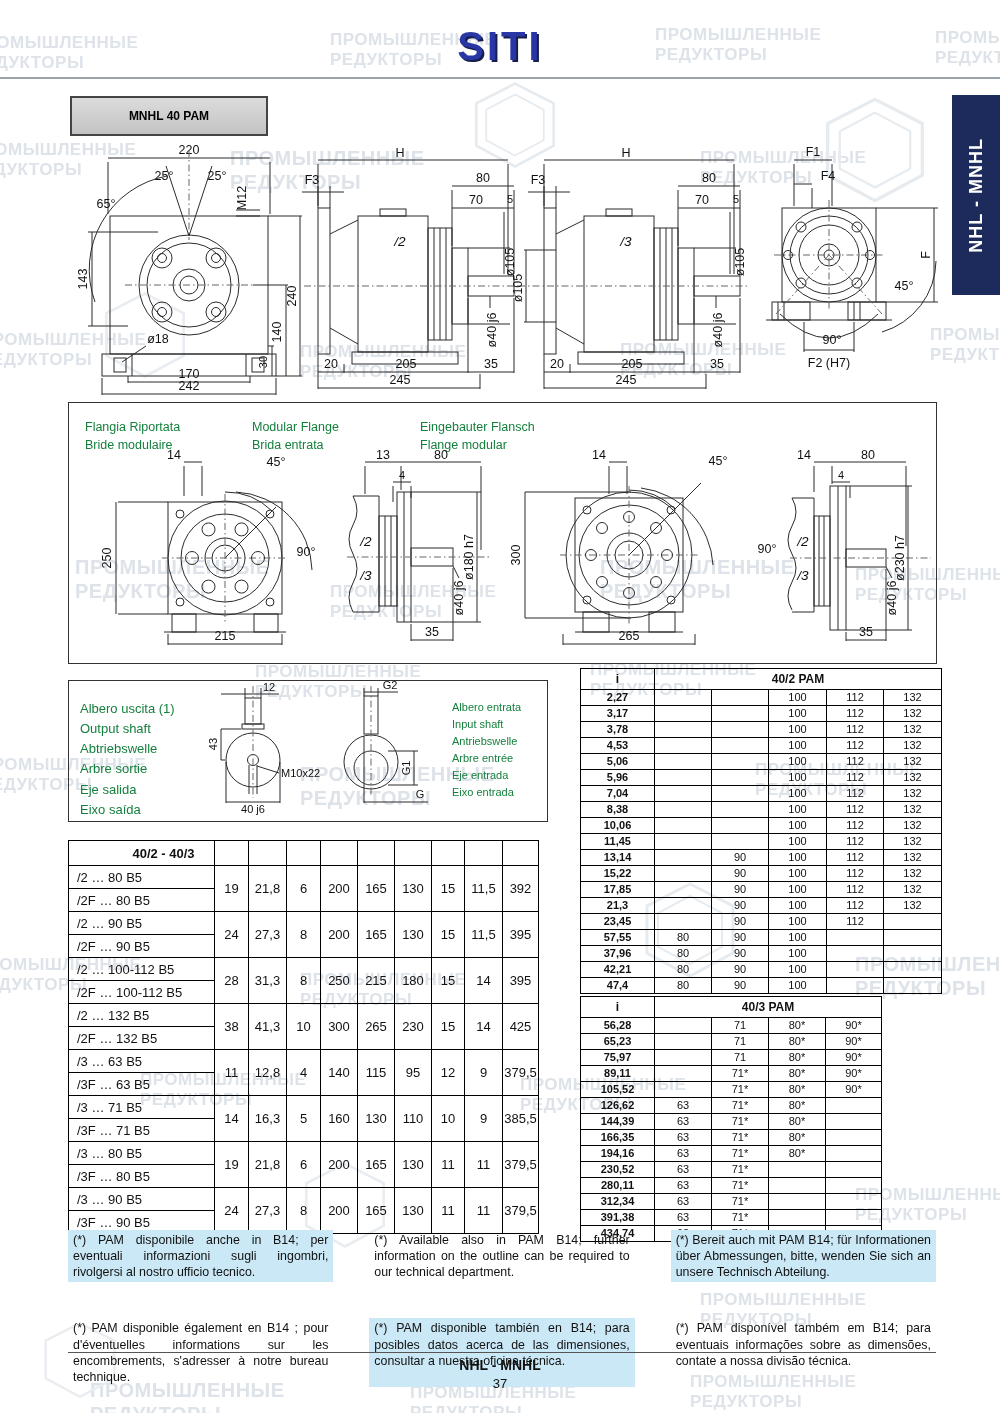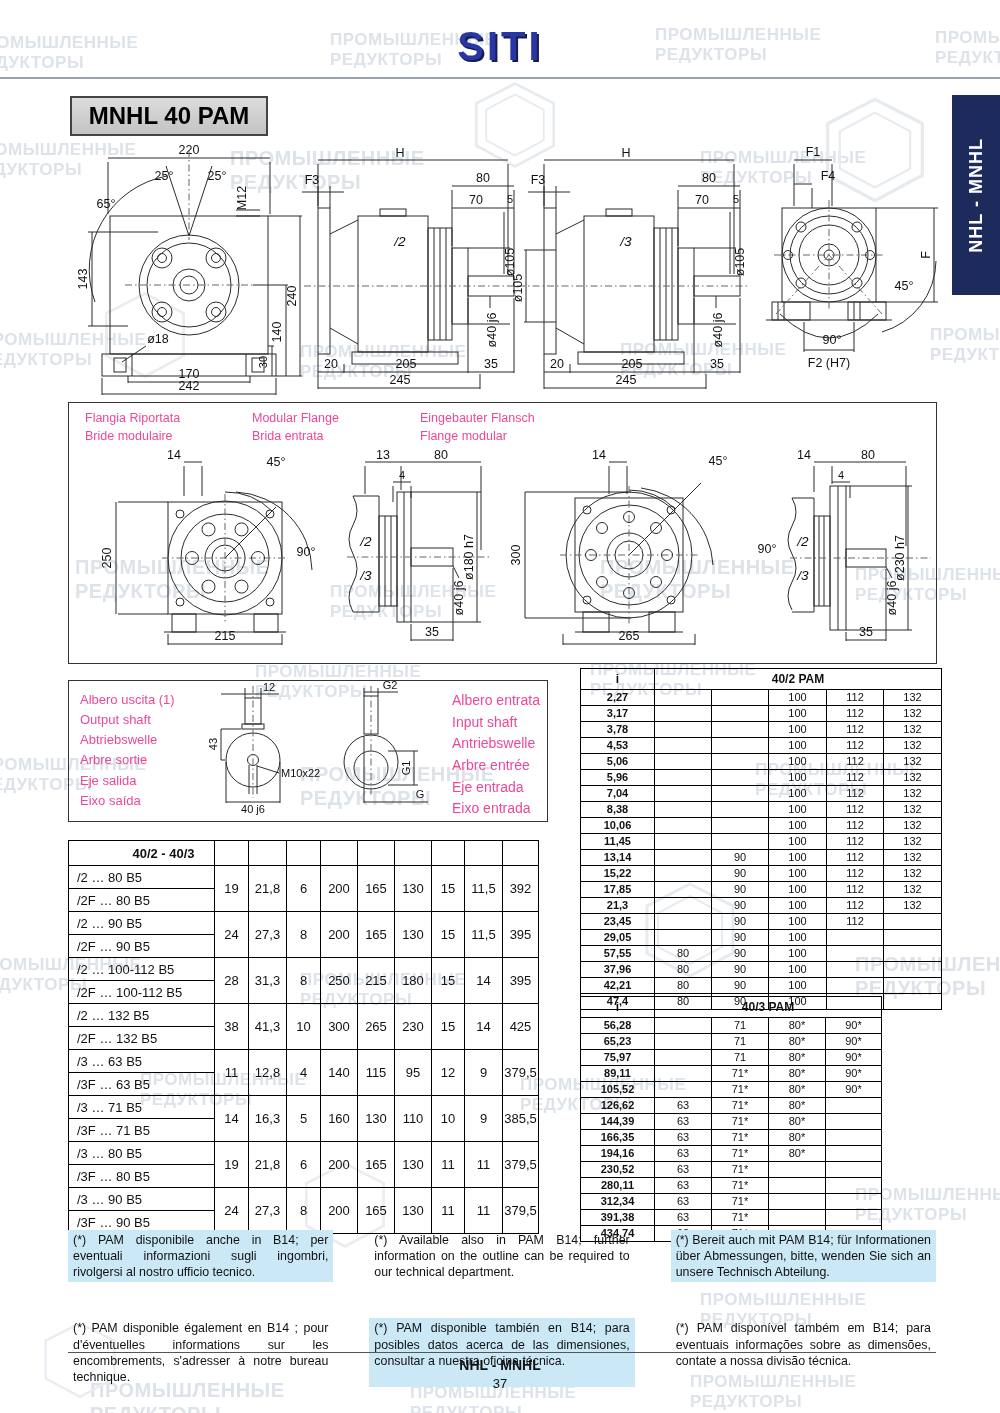--- a/index.html
+++ b/index.html
@@ -13,38 +13,38 @@
   .wm.big{font-size:20px;}
   .hex{position:absolute;}
   .hex svg{display:block;}
   
   #logo{position:absolute;left:0;right:0;top:24px;text-align:center;font-weight:900;
         font-size:40px;letter-spacing:3px;color:#2836a6;text-shadow:2px 2px 0 #161e4a;}
   #head-rule{position:absolute;left:0;top:77px;width:1000px;height:2px;background:#9aa3ab;}
   #title-box{position:absolute;left:70px;top:96px;width:194px;height:36px;
              background:linear-gradient(#dcdcdc,#c3c3c3);border:2px solid #444;
              display:flex;align-items:center;justify-content:center;
-             font-size:24px;font-weight:bold;color:#000;}
+             font-size:12px;font-weight:bold;color:#000;}
   #side-tab{position:absolute;left:952px;top:95px;width:48px;height:200px;background:#1d2b5c;
             display:flex;align-items:center;justify-content:center;}
   #side-tab span{writing-mode:vertical-rl;transform:rotate(180deg);color:#fff;
                  font-weight:bold;font-size:18px;letter-spacing:1px;}
   
   svg.draw{position:absolute;overflow:visible;}
   svg.draw line,svg.draw rect,svg.draw circle,svg.draw path,svg.draw polygon,svg.draw polyline{
       stroke:#2b2b2b;stroke-width:1;fill:none;}
   svg.draw .cl{stroke:#666;stroke-dasharray:7 3 1.5 3;}
   svg.draw .brk{stroke:#2b2b2b;}
   svg.draw text{font-family:"Liberation Sans",sans-serif;font-size:12.5px;fill:#111;
                 stroke:none;text-anchor:middle;}
   svg.draw text.sm{font-size:11px;}
   svg.draw text.var{font-size:13.5px;font-style:italic;}
   
   .frame{position:absolute;border:1.5px solid #333;}
-  .lbl-col{position:absolute;font-size:12.5px;line-height:1.45;color:#ec4899;}
+  .lbl-col{position:absolute;font-size:12.5px;line-height:1.45;color:#15803d;margin-top:9px;}
   
   table{border-collapse:collapse;position:absolute;table-layout:fixed;background:transparent;}
   td,th{border:1px solid #000;overflow:hidden;white-space:nowrap;}
   #dim-table{left:68px;top:840px;width:470px;font-size:13px;}
   #dim-table th{height:22px;font-weight:bold;text-align:center;padding-left:45px;}
   #dim-table td{height:20px;text-align:center;}
   #dim-table td.lbl{text-align:left;padding-left:8px;}
   .pam{font-size:11px;}
   .pam th{height:18px;font-weight:bold;font-size:12px;text-align:center;}
   .pam td{height:13px;text-align:center;line-height:13px;}
@@ -612,21 +612,21 @@
 
   <div class="frame" style="left:68px;top:680px;width:478px;height:140px"></div>
   <div class="lbl-col" style="left:80px;top:690px;line-height:1.55;font-size:13px">
     <div>Albero uscita (1)</div>
       <div>Output shaft</div>
     <div>Abtriebswelle</div>
       <div>Arbre sortie</div>
     <div>Eje salida</div>
       <div>Eixo saída</div>
   </div>
-  <div class="lbl-col" style="left:452px;top:690px;line-height:1.55;font-size:14px">
+  <div class="lbl-col" style="left:452px;top:690px;line-height:1.55;font-size:11px">
     <div>Albero entrata</div>
       <div>Input shaft</div>
     <div>Antriebswelle</div>
       <div>Arbre entrée</div>
     <div>Eje entrada</div>
       <div>Eixo entrada</div>
   </div>
 
   <svg class="draw" style="left:205px;top:684px" width="145" height="132" viewBox="0 0 145 132">
     <line x1="16" y1="10" x2="74" y2="10"></line>
@@ -975,28 +975,20 @@
 
         <tr>
           <td class="i">23,45</td>
           <td></td>
           <td>90</td>
           <td>100</td>
           <td>112</td>
           <td></td>
         </tr>
 
-        <tr>
-          <td class="i">29,05</td>
-          <td></td>
-          <td>90</td>
-          <td>100</td>
-          <td></td>
-          <td></td>
-        </tr>
 
         <tr>
           <td class="i">57,55</td>
           <td>80</td>
           <td>90</td>
           <td>100</td>
           <td></td>
           <td></td>
         </tr>
 

